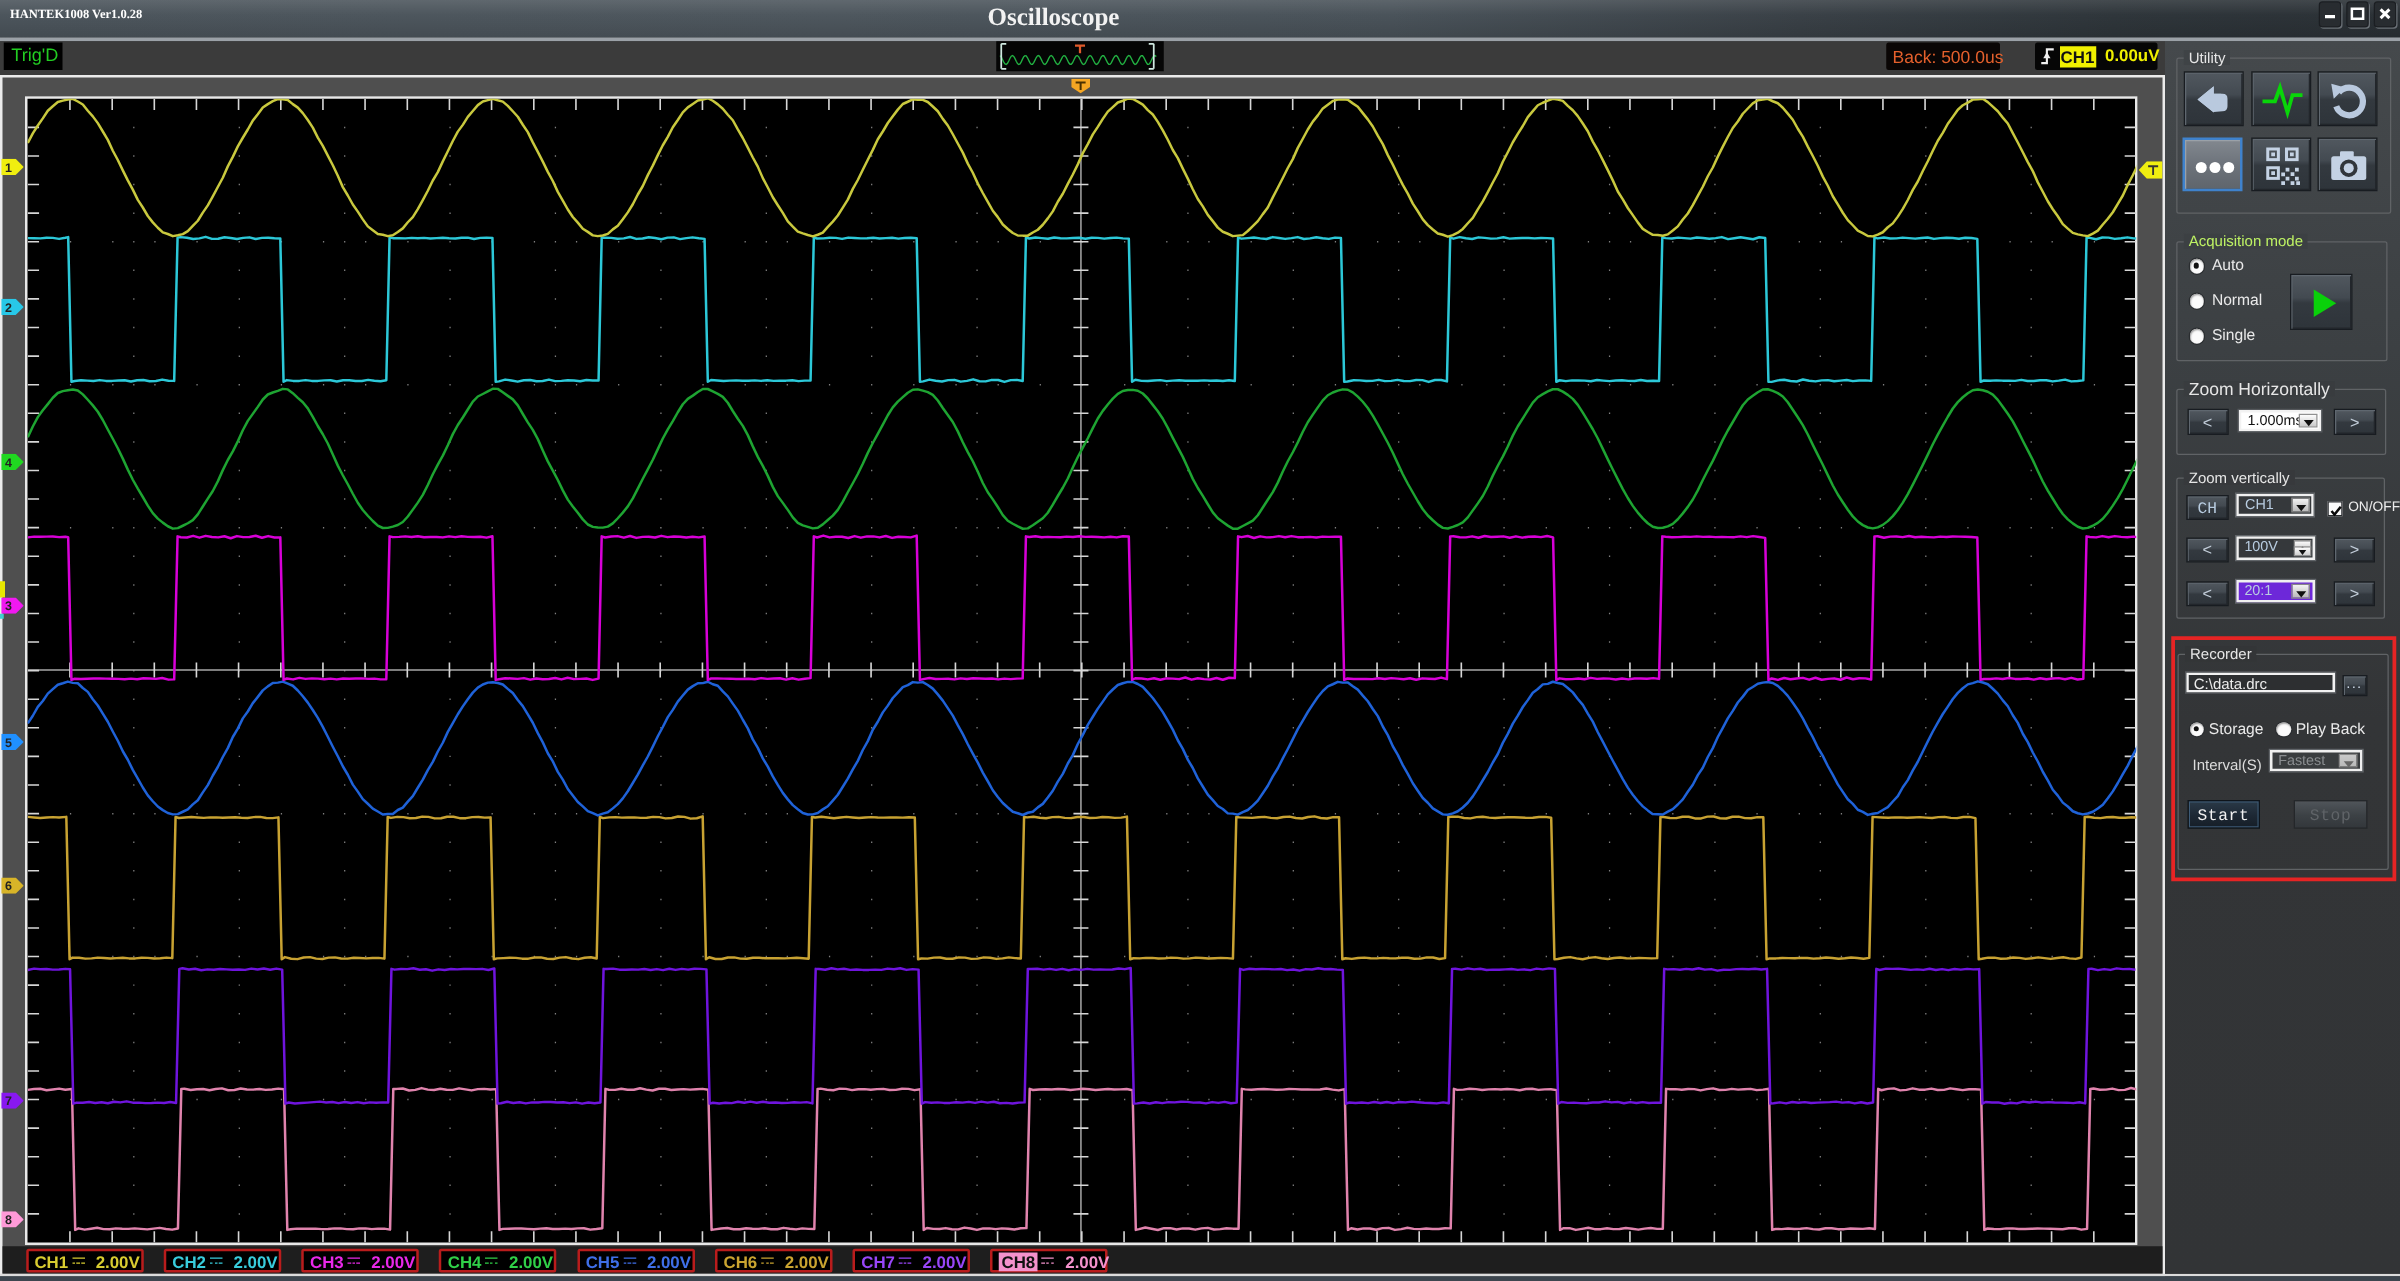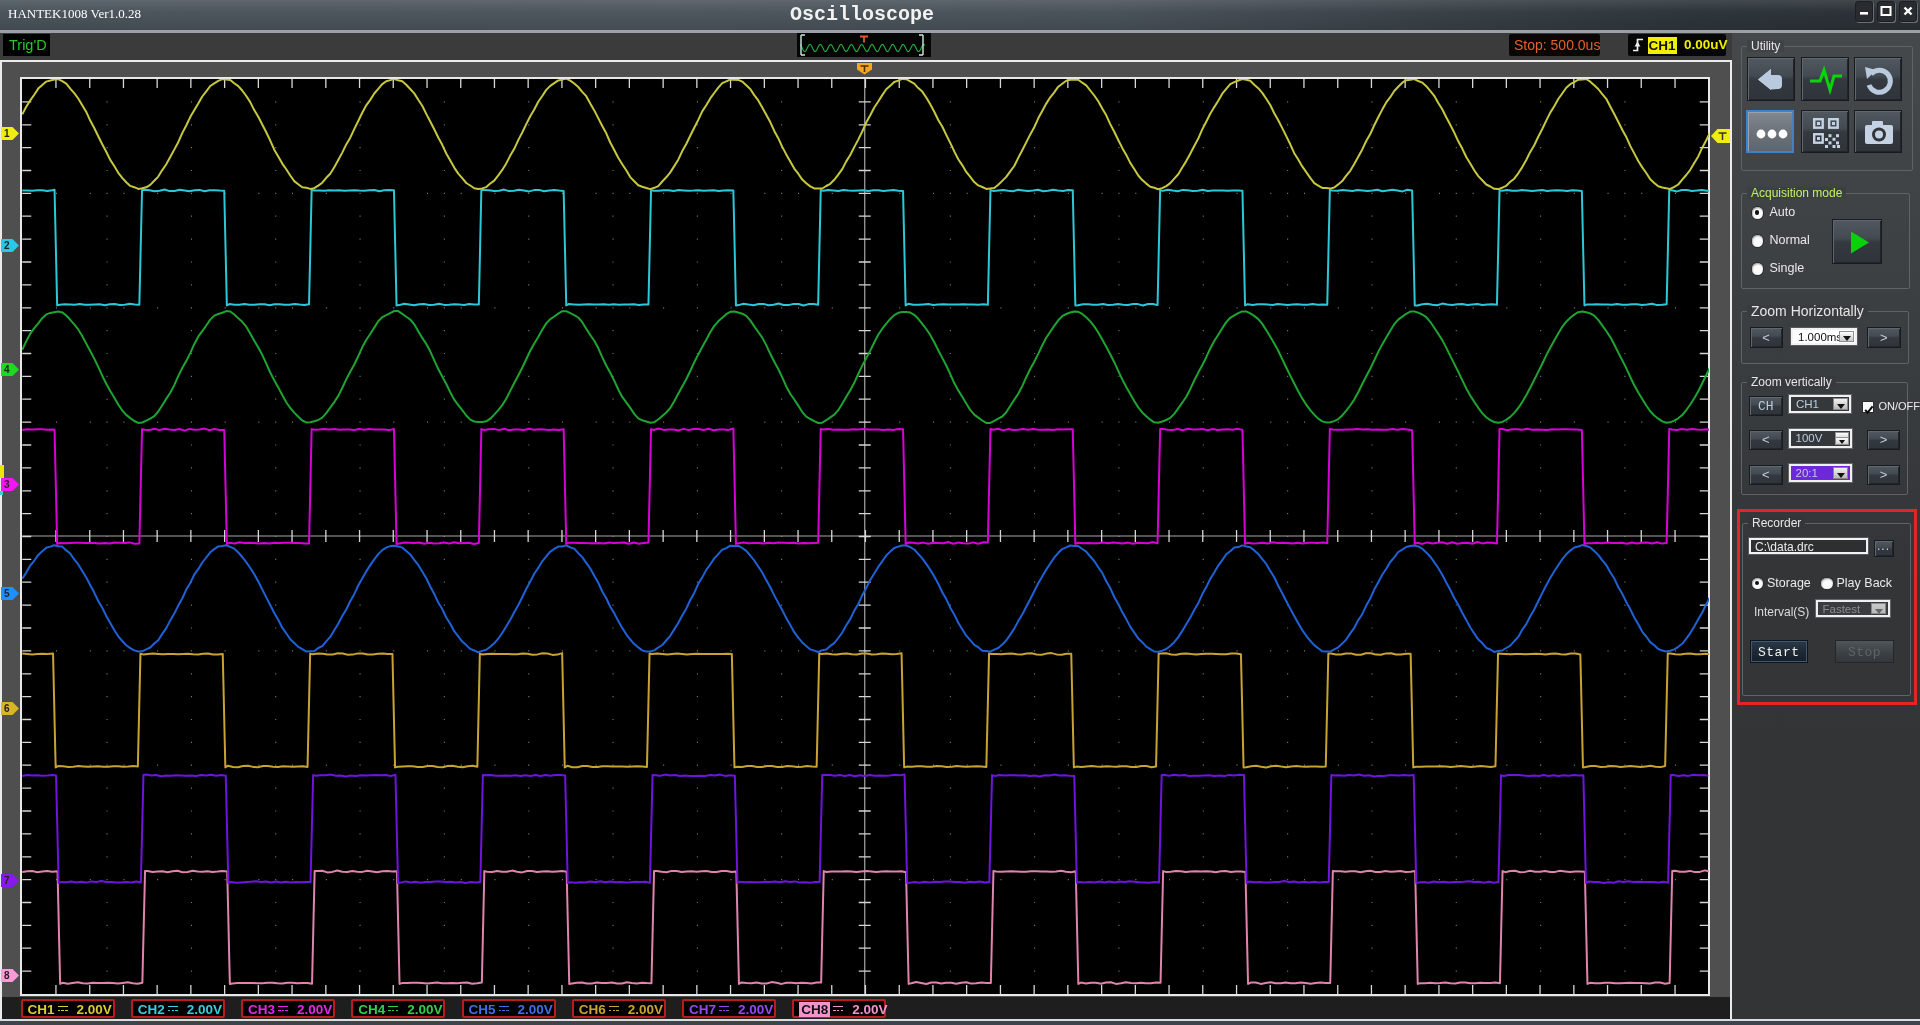--- a/index.html
+++ b/index.html
@@ -2,22 +2,22 @@
 <html><head><meta charset="utf-8"><style>
 *{margin:0;padding:0;box-sizing:border-box}
 html,body{width:1920px;height:1025px;overflow:hidden;background:#333639;font-family:"Liberation Sans",sans-serif;position:relative}
 .abs{position:absolute}
 .chb{position:absolute;top:998.5px;width:94px;height:19px;background:#000;border:2px solid #b91c1c;border-radius:2px;
 font-size:13.5px;font-weight:bold;line-height:17px;padding-left:5px;white-space:nowrap}
 </style></head><body>
 
 <div class="abs" style="left:0;top:0;width:1920px;height:30px;background:linear-gradient(90deg,#4c555c 0%,#4e575e 35%,#4a535a 58%,#3a4147 75%,#2f363b 88%,#2b3136 100%)">
   <div class="abs" style="left:0;top:0;width:1920px;height:30px;background:linear-gradient(180deg,rgba(255,255,255,0.10),rgba(255,255,255,0) 40%,rgba(0,0,0,0.12))"></div>
-  <div class="abs" style="left:8px;top:6px;font-family:'Liberation Serif',serif;font-weight:normal;font-size:13px;color:#fff;letter-spacing:0px">HANTEK1008 Ver1.0.28</div>
-  <div class="abs" style="left:790px;top:3px;font-family:Liberation Mono, monospace;font-weight:bold;font-size:20px;color:#f2f2f2">Oscilloscope</div>
+  <div class="abs" style="left:8px;top:6px;font-family:'Liberation Serif',serif;font-weight:bold;font-size:10px;color:#fff;letter-spacing:0px">HANTEK1008 Ver1.0.28</div>
+  <div class="abs" style="left:790px;top:3px;font-family:Liberation Serif, serif;font-weight:bold;font-size:20px;color:#f2f2f2">Oscilloscope</div>
   <div class="abs" style="left:1855px;top:1px;width:18px;height:21px;background:#282c30;border:1px solid #1b1e22;border-radius:3px;box-shadow:1px 1px 0 #6a7076"><svg width="16" height="19">
         <rect x="4" y="10" width="8" height="2.6" fill="#fff"></rect>
       </svg></div>
   <div class="abs" style="left:1876.5px;top:1px;width:18px;height:21px;background:#282c30;border:1px solid #1b1e22;border-radius:3px;box-shadow:1px 1px 0 #6a7076"><svg width="16" height="19">
         <rect x="3.5" y="5" width="9" height="8" fill="none" stroke="#fff" stroke-width="2"></rect>
       </svg></div>
   <div class="abs" style="left:1898.5px;top:1px;width:18px;height:21px;background:#282c30;border:1px solid #1b1e22;border-radius:3px;box-shadow:1px 1px 0 #6a7076"><svg width="16" height="19">
         <path d="M4.5 5.5 L11.5 12.5 M11.5 5.5 L4.5 12.5" stroke="#fff" stroke-width="2.4"></path>
       </svg></div>
 </div>
@@ -26,21 +26,21 @@
 <div class="abs" style="left:0;top:32.5px;width:1732px;height:27px;background:#3b3b3b"></div>
 <div class="abs" style="left:3px;top:34px;width:47px;height:22px;background:#000"></div>
 <div class="abs" style="left:9px;top:36.5px;font-size:14.5px;color:#22cc22">Trig'D</div>
 <div class="abs" style="left:797px;top:32.5px;width:134px;height:24px;background:#050505"><svg width="134" height="24">
       <polyline points="3,11.5 4,12.6 5,14.6 6,16.7 7,18.2 8,18.6 9,17.6 10,15.8 11,13.6 12,12 13,11.4 14,12.1 15,13.9 16,16 17,17.8 18,18.6 19,18.1 20,16.5 21,14.3 22,12.4 23,11.5 24,11.7 25,13.2 26,15.3 27,17.3 28,18.5 29,18.4 30,17.1 31,15.1 32,13 33,11.7 34,11.5 35,12.6 36,14.5 37,16.6 38,18.2 39,18.6 40,17.7 41,15.9 42,13.7 43,12 44,11.4 45,12.1 46,13.8 47,15.9 48,17.7 49,18.6 50,18.1 51,16.6 52,14.5 53,12.5 54,11.5 55,11.7 56,13.1 57,15.2 58,17.2 59,18.4 60,18.4 61,17.2 62,15.2 63,13.1 64,11.7 65,11.5 66,12.5 67,14.4 68,16.5 69,18.1 70,18.6 71,17.8 72,16 73,13.8 74,12.1 75,11.4 76,12 77,13.7 78,15.8 79,17.7 80,18.6 81,18.2 82,16.7 83,14.6 84,12.6 85,11.5 86,11.6 87,13 88,15.1 89,17.1 90,18.4 91,18.5 92,17.3 93,15.3 94,13.2 95,11.8 96,11.4 97,12.4 98,14.3 99,16.4 100,18.1 101,18.6 102,17.8 103,16.1 104,13.9 105,12.2 106,11.4 107,11.9 108,13.6 109,15.7 110,17.6 111,18.6 112,18.2 113,16.8 114,14.7 115,12.7 116,11.5 117,11.6 118,12.9 119,14.9 120,17 121,18.4 122,18.5 123,17.4 124,15.4 125,13.3 126,11.8 127,11.4 128,12.3" stroke="#22b042" stroke-width="1.1" fill="none"></polyline>
       <path d="M8 5 V25 M8 5 H12 M8 25 H12" stroke="#cfe8e0" stroke-width="1.4" fill="none" transform="translate(-4,-3)"></path>
       <path d="M126 2 V22 M126 2 H122 M126 22 H122" stroke="#cfe8e0" stroke-width="1.4" fill="none"></path>
       <path d="M63 3.5 h8 M67 3.5 v6" stroke="#e05a2b" stroke-width="1.8" fill="none"></path>
     </svg></div>
 <div class="abs" style="left:1509px;top:34px;width:90.5px;height:21.5px;background:#0a0605;border-radius:2px"></div>
-<div class="abs" style="left:1514px;top:36.5px;font-size:14px;color:#e4602c">Stop: 500.0us</div>
+<div class="abs" style="left:1514px;top:36.5px;font-size:14px;color:#e4602c">Back: 500.0us</div>
 <div class="abs" style="left:1627.5px;top:34px;width:98.5px;height:21.5px;background:#060606;border-radius:2px"></div>
 <svg class="abs" style="left:1632px;top:36px" width="14" height="18">
     <path d="M1 14.5 H5.5 V3.5 H11" stroke="#f0f0f0" stroke-width="1.7" fill="none"></path>
     <polygon points="5.5,5.5 2.6,10.5 8.4,10.5" fill="#f0f0f0"></polygon>
   </svg>
 <div class="abs" style="left:1647.5px;top:36.5px;width:29px;height:17px;background:#f0f000;color:#111;font-size:13.5px;font-weight:bold;text-align:center;line-height:17px">CH1</div>
 <div class="abs" style="left:1684px;top:37px;font-size:13.5px;font-weight:bold;color:#f0f000">0.00uV</div>
 
 <div class="abs" style="left:0;top:59.5px;width:1732px;height:961px;background:#4f4f4f;border:2px solid #ebebeb;border-top-width:2.5px"></div>
 <div class="abs" style="left:19.5px;top:76.5px;width:1690.5px;height:919px;background:#000;border:2px solid #e8e8e8"></div>

